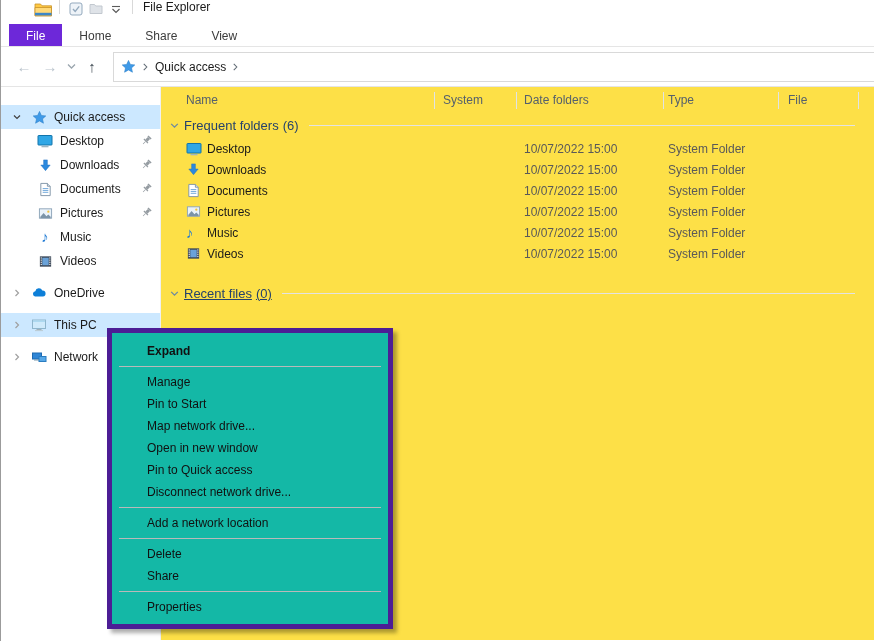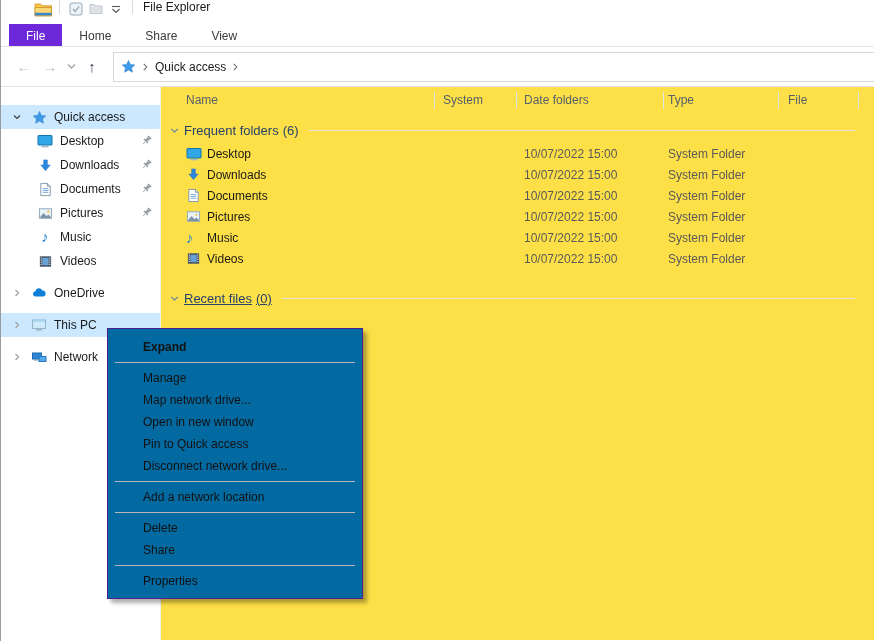--- a/index.html
+++ b/index.html
@@ -55,33 +55,33 @@
   .main { flex: 1; position: relative; background:#fde047; }
   .colheaders { height: 27px; position: relative; color: #55606c; }
   .colheaders .hname { position:absolute; top:6px; }
   .colheaders .hsep { position:absolute; top:5px; width:1px; height:17px; background:#e0e3e6; }
 
   .group-header { height: 22px; display: flex; align-items: center; color: #26426b; font-size: 13px; }
   .group-header .gchev { width: 12px; margin-left: 8px; display:flex; align-items:center; }
   .group-header .glabel { margin-left: 3px; }
   .group-header .gcount { margin-left: 4px; }
   .group-header .gline { flex: 1; height: 1px; background: #e3e3e3; margin-left: 10px; margin-right: 19px; }
-  .gh-frequent { margin-top: 5px; }
+  .gh-frequent { }
   .gh-recent { margin-top: 17px; text-decoration: underline; }
 
   .rows { margin-top: 3px; }
   .row { height: 21px; position: relative; }
   .row .ric { position: absolute; left: 25px; top: 2px; width: 16px; height: 16px; }
   .row .cname { position: absolute; left: 46px; top: 3px; color: #1a1a1a; }
   .row .cdate { position: absolute; left: 363px; top: 3px; color: #595959; }
   .row .ctype { position: absolute; left: 507px; top: 3px; color: #595959; }
 
   
-  .context-menu { position: absolute; left: 106px; top: 328px; width: 256px;
-                  background: #0369a1; border: 1px solid #4c1d95;
+  .context-menu { position: absolute; left: 106px; top: 328px; width: 286px;
+                  background: #14b8a6; border: 5px solid #4c1d95;
                   box-shadow: 4px 4px 4px rgba(0,0,0,0.32); padding: 7px 0 6px 0; z-index: 50; }
   .menu-item { height: 22px; line-height: 22px; padding-left: 35px; color: #111; }
   .menu-item.default { font-weight: bold; }
   .menu-sep { height: 1px; background: #b9b9b9; margin: 4px 7px; }
 
   svg { display:block; }
 </style>
 </head>
 <body>
 
@@ -461,20 +461,21 @@
         <span class="gline"></span>
       </div>
 
     </div>
   </div>
 
   <div class="context-menu">
     <div class="menu-item default">Expand</div>
     <div class="menu-sep"></div>
     <div class="menu-item">Manage</div>
+    <div class="menu-item">Pin to Start</div>
     <div class="menu-item">Map network drive...</div>
     <div class="menu-item">Open in new window</div>
     <div class="menu-item">Pin to Quick access</div>
     <div class="menu-item">Disconnect network drive...</div>
     <div class="menu-sep"></div>
     <div class="menu-item">Add a network location</div>
     <div class="menu-sep"></div>
     <div class="menu-item">Delete</div>
     <div class="menu-item">Share</div>
     <div class="menu-sep"></div>

